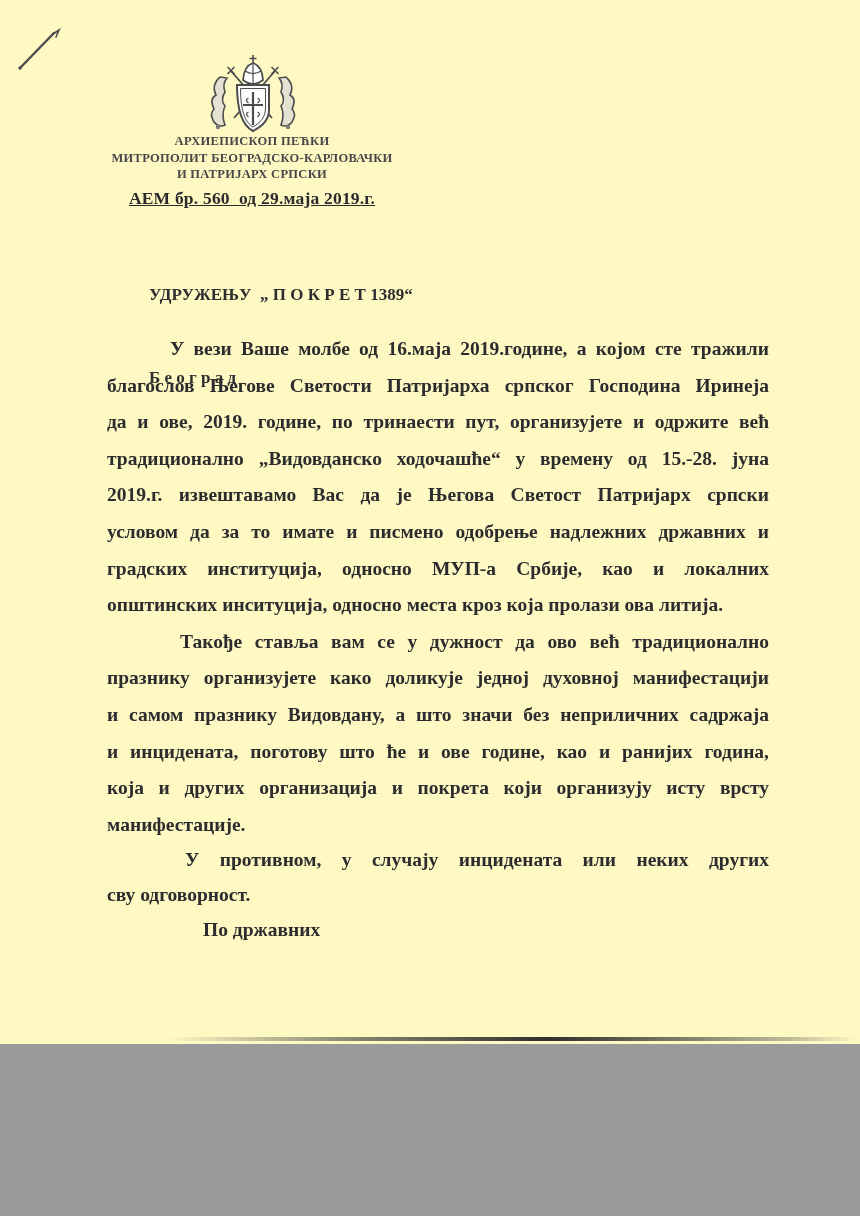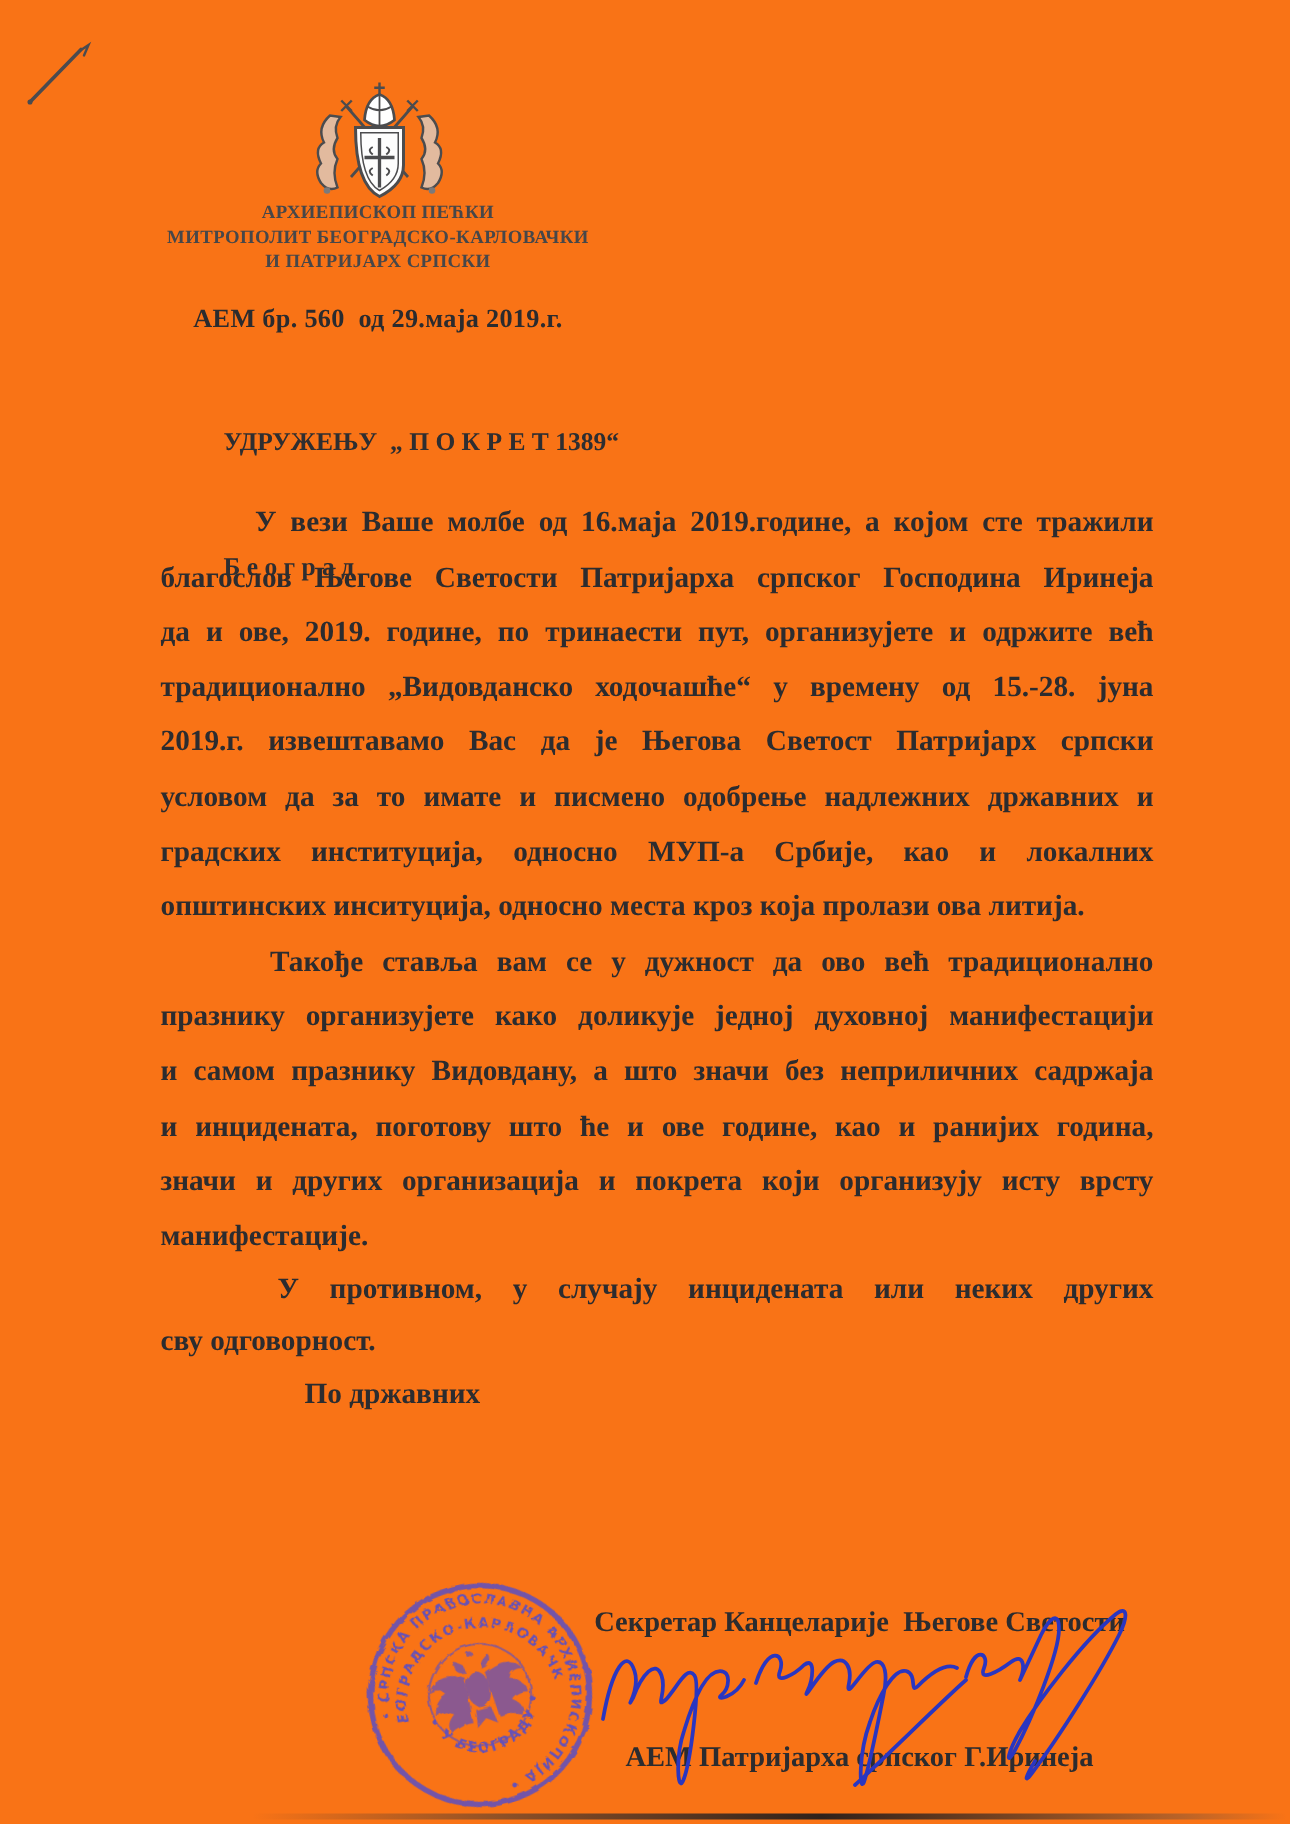--- a/index.html
+++ b/index.html
@@ -1,29 +1,29 @@
 <!DOCTYPE html>
 <html><head>
 <meta charset="utf-8">
 <style>
   html,body{margin:0;padding:0;background:#9a9a9a;}
   .page{
-    position:relative;width:860px;height:1216px;margin:0 auto;
-    background:#f97316;overflow:hidden;
+    position:relative;width:860px;height:1044px;margin:0 auto;
+    background:#fef9c3;overflow:hidden;
     font-family:"Liberation Serif","DejaVu Serif",serif;
   }
   
   .pen-mark{position:absolute;left:8px;top:20px;}
   
   .crest{position:absolute;left:196px;top:54px;}
   
   .letterhead{position:absolute;left:100px;top:133px;width:304px;text-align:center;
     font-weight:bold;color:#474749;}
   .lh-line{font-size:12.5px;line-height:16.5px;letter-spacing:.3px;white-space:pre-wrap;}
-  .lh-ref{margin-top:19px;font-size:17.5px;letter-spacing:.2px;color:#2b2b2e;white-space:pre-wrap;}
+  .lh-ref{margin-top:5px;font-size:17.5px;letter-spacing:.2px;color:#2b2b2e;white-space:pre-wrap;text-decoration:underline;}
   
   .recipient{position:absolute;left:149px;top:226px;font-weight:bold;font-size:17px;
     line-height:27.6px;color:#2e2e31;white-space:pre-wrap;}
   
   .body-text{position:absolute;left:107px;top:331px;width:662px;font-weight:bold;
     font-size:19.5px;color:#2c2c2f;}
   .bline{line-height:36.6px;text-align:justify;text-align-last:justify;}
   .bline.lastline{text-align:left;text-align-last:left;}
   .p3 .bline{line-height:34.6px;}
   .ind1{text-indent:63px;}
@@ -98,21 +98,21 @@
       <div class="bline">2019.г.  извештавамо  Вас  да  је  Његова  Светост  Патријарх  српски</div>
       <div class="bline">условом да за то имате  и писмено одобрење  надлежних  државних и</div>
       <div class="bline">градских  институција,  односно  МУП-а  Србије,  као  и  локалних</div>
       <div class="bline lastline">општинских инситуција, односно места кроз која пролази ова литија.</div>
     </div>
     <div class="para p2">
       <div class="bline ind2">Такође  ставља вам се  у дужност да ово већ традиционално</div>
       <div class="bline">празнику организујете како доликује једној  духовној манифестацији</div>
       <div class="bline">и самом   празнику Видовдану, а што значи без  неприличних садржаја</div>
       <div class="bline">и инцидената, поготову што ће и ове године, као и ранијих година,</div>
-      <div class="bline">значи и других организација и покрета  који  организују исту врсту</div>
+      <div class="bline">која и других организација и покрета  који  организују исту врсту</div>
       <div class="bline lastline">манифестације.</div>
     </div>
     <div class="para p3">
       <div class="bline ind3">У  противном,  у  случају  инцидената  или  неких  других</div>
       <div class="bline lastline">сву одговорност.</div>
     </div>
     <div class="signoff">По државних</div>
   </div>
 
   <div class="sig-block">

